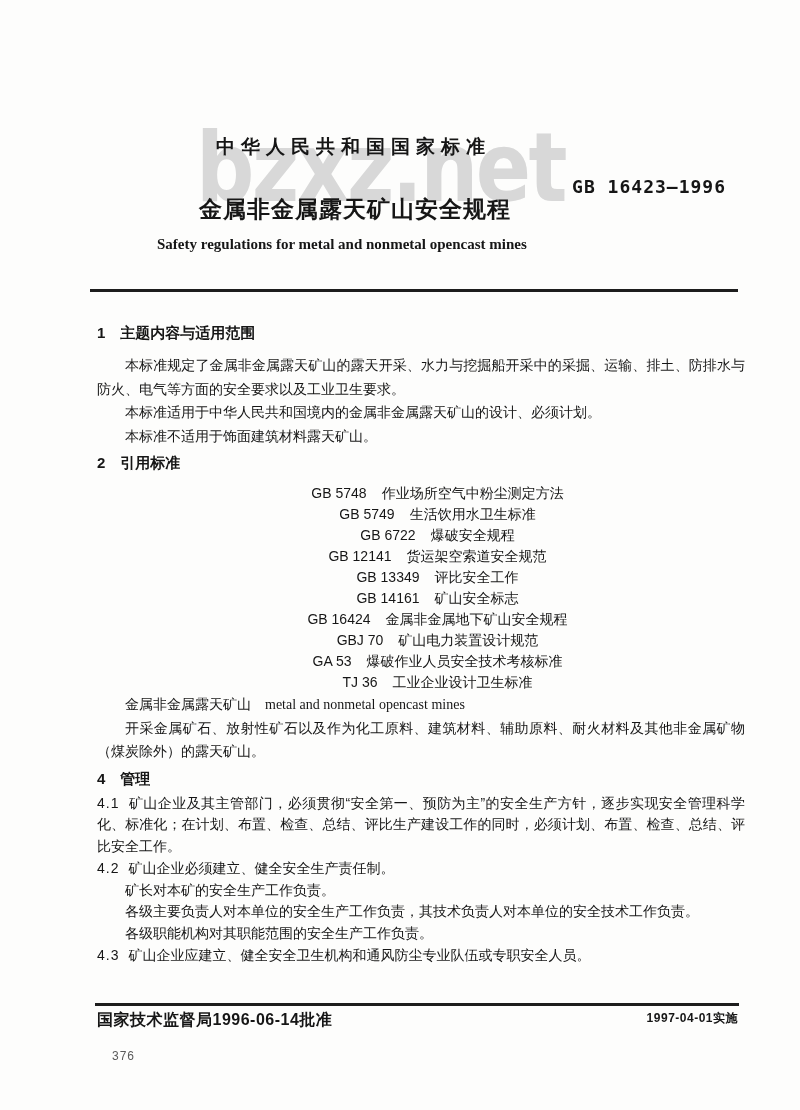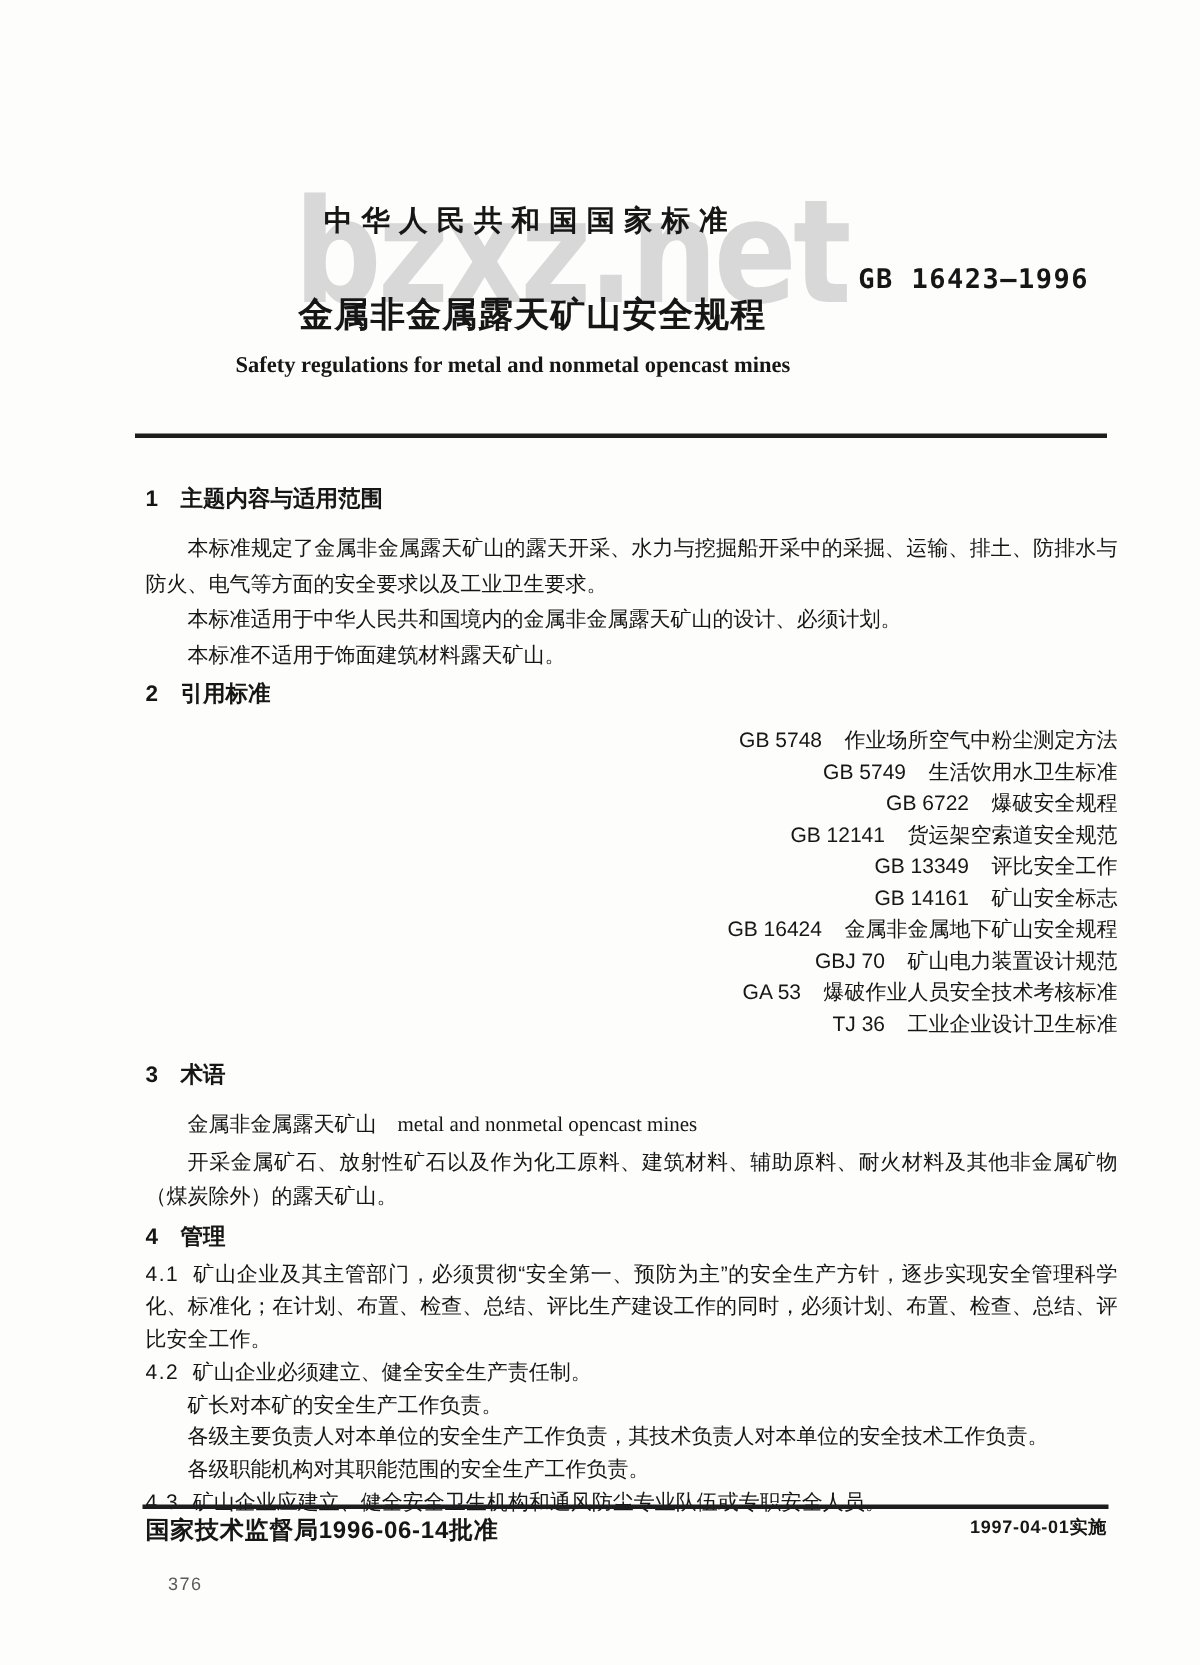--- a/index.html
+++ b/index.html
@@ -54,21 +54,21 @@
   .sec-heading .sec-num{display:inline-block;}
   .sec-heading .sec-title{margin-left:15px;}
   .h1{margin:7px 0 10px 0;}
   .h2{margin:4px 0 9px 0;}
   .h3{margin:13px 0 10px 0;}
   .h4{margin:4px 0 3px 0;}
   p{margin:0;}
   .indent{text-indent:2em;}
   
   .ref-list{line-height:21px;}
-  .ref-row{padding-left:33px;white-space:nowrap;text-align:right;}
+  .ref-row{padding-left:33px;white-space:nowrap;text-align:center;}
   .ref-code{display:inline-block;min-width:0;}
   .ref-title{margin-left:15px;}
   
   .term-line{text-indent:2em;}
   .term-en{
     font-family:"Liberation Serif","DejaVu Serif",serif;
     margin-left:14px;
   }
   
   .sec4 p{line-height:21.8px;}
@@ -126,23 +126,20 @@
         <p class="ref-row"><span class="ref-code">GB 13349</span><span class="ref-title">评比安全工作</span></p>
         <p class="ref-row"><span class="ref-code">GB 14161</span><span class="ref-title">矿山安全标志</span></p>
         <p class="ref-row"><span class="ref-code">GB 16424</span><span class="ref-title">金属非金属地下矿山安全规程</span></p>
         <p class="ref-row"><span class="ref-code">GBJ 70</span><span class="ref-title">矿山电力装置设计规范</span></p>
         <p class="ref-row"><span class="ref-code">GA 53</span><span class="ref-title">爆破作业人员安全技术考核标准</span></p>
         <p class="ref-row"><span class="ref-code">TJ 36</span><span class="ref-title">工业企业设计卫生标准</span></p>
       </div>
     </div>
 
     <div>
-      <div class="sec-heading h3">
-        <span class="sec-num">3</span><span class="sec-title">术语</span>
-      </div>
       <p class="term-line"><span>金属非金属露天矿山</span><span class="term-en">metal and nonmetal opencast mines</span></p>
       <p class="indent">开采金属矿石、放射性矿石以及作为化工原料、建筑材料、辅助原料、耐火材料及其他非金属矿物（煤炭除外）的露天矿山。</p>
     </div>
 
     <div class="sec4">
       <div class="sec-heading h4">
         <span class="sec-num">4</span><span class="sec-title">管理</span>
       </div>
       <p><span class="clause-num">4.1</span><span>矿山企业及其主管部门，必须贯彻“安全第一、预防为主”的安全生产方针，逐步实现安全管理科学化、标准化；在计划、布置、检查、总结、评比生产建设工作的同时，必须计划、布置、检查、总结、评比安全工作。</span></p>
       <p><span class="clause-num">4.2</span><span>矿山企业必须建立、健全安全生产责任制。</span></p>

